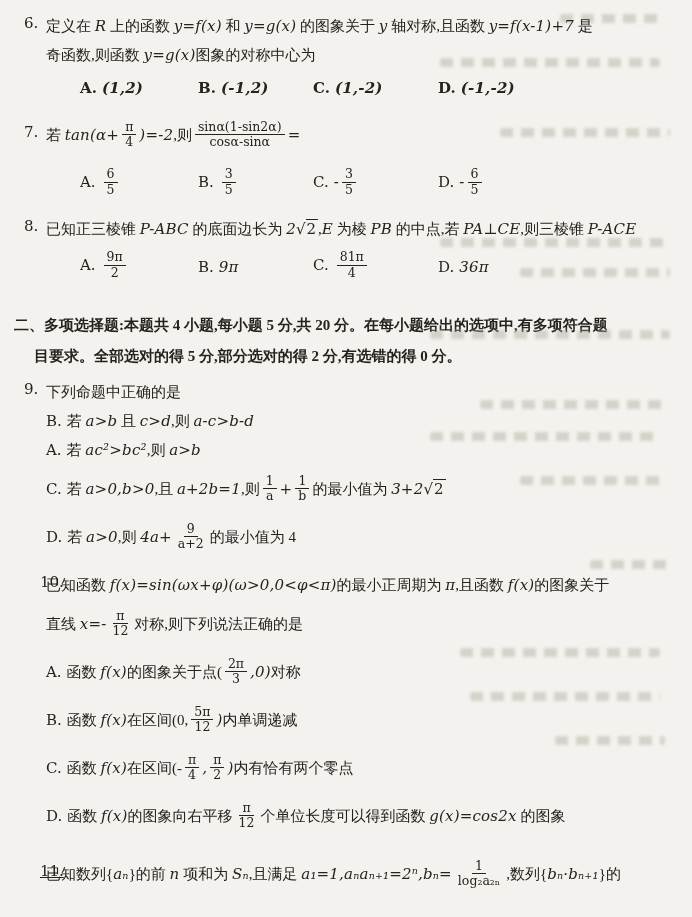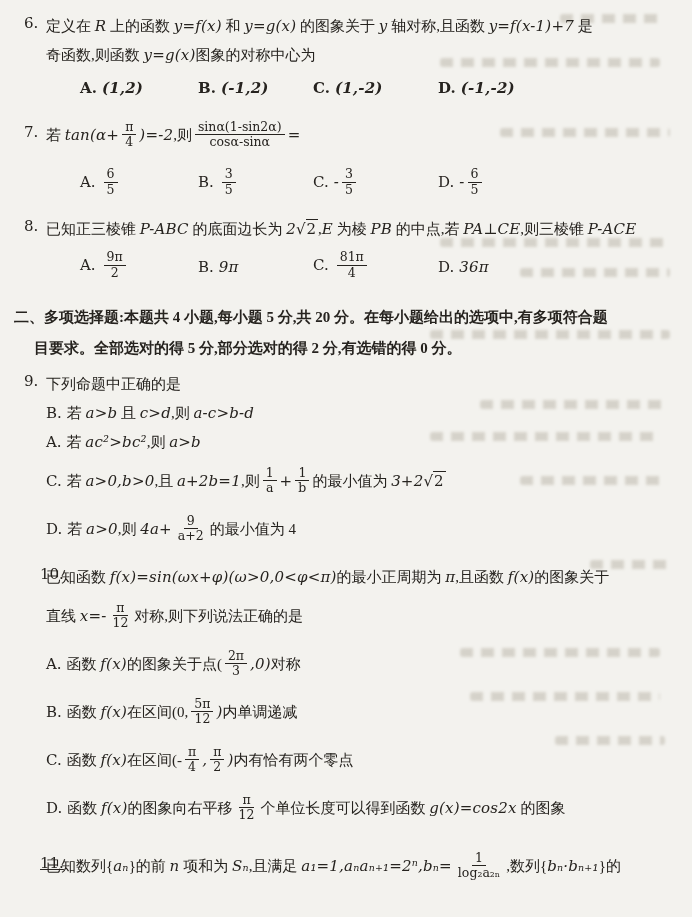--- a/index.html
+++ b/index.html
@@ -101,21 +101,21 @@
             </span></span></span>
       <span class="opt"><span class="olabel">B.</span><span><span class="mv">9π</span></span></span>
       <span class="opt"><span class="olabel">C.</span><span><span class="frac">
               <span class="num">81π</span>
               <span class="den">4</span>
             </span></span></span>
       <span class="opt"><span class="olabel">D.</span><span><span class="mv">36π</span></span></span>
     </div>
   </div>
 
-  <div class="sec" style="margin-top:12px;">
+  <div class="sec" style="margin-top:20px;">
     <div class="l1">二、多项选择题:本题共 4 小题,每小题 5 分,共 20 分。在每小题给出的选项中,有多项符合题</div>
     <div class="l2">目要求。全部选对的得 5 分,部分选对的得 2 分,有选错的得 0 分。</div>
   </div>
 
   <div class="q" style="margin-top:6px;">
     <span class="qnum">9.</span>
     <div class="line"><span class="cn">下列命题中正确的是</span></div>
   </div>
   <div class="optlist">
     <div class="optline"><span class="olabel">B.</span><span><span class="cn">若 </span><span class="mv">a&gt;b</span><span class="cn"> 且 </span><span class="mv">c&gt;d</span><span class="cn">,则 </span><span class="mv">a-c&gt;b-d</span></span></div>

